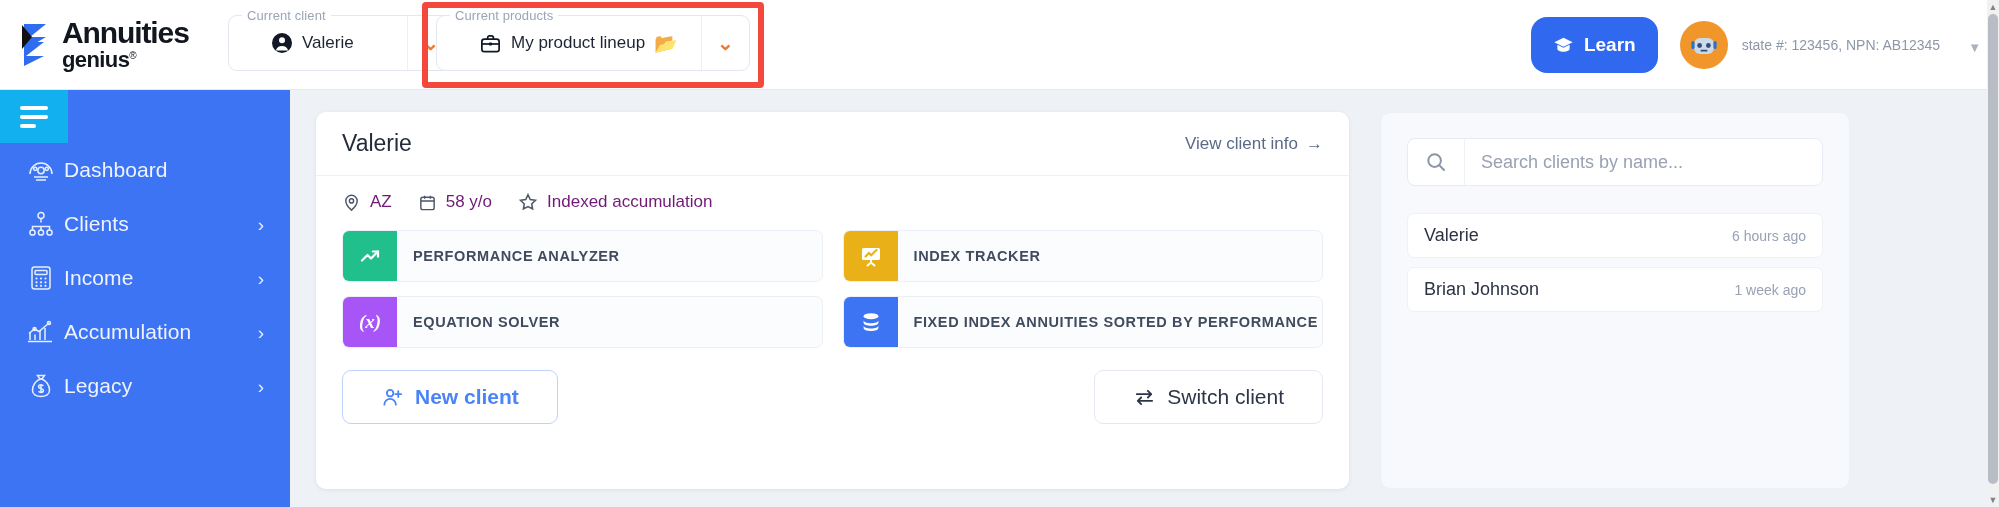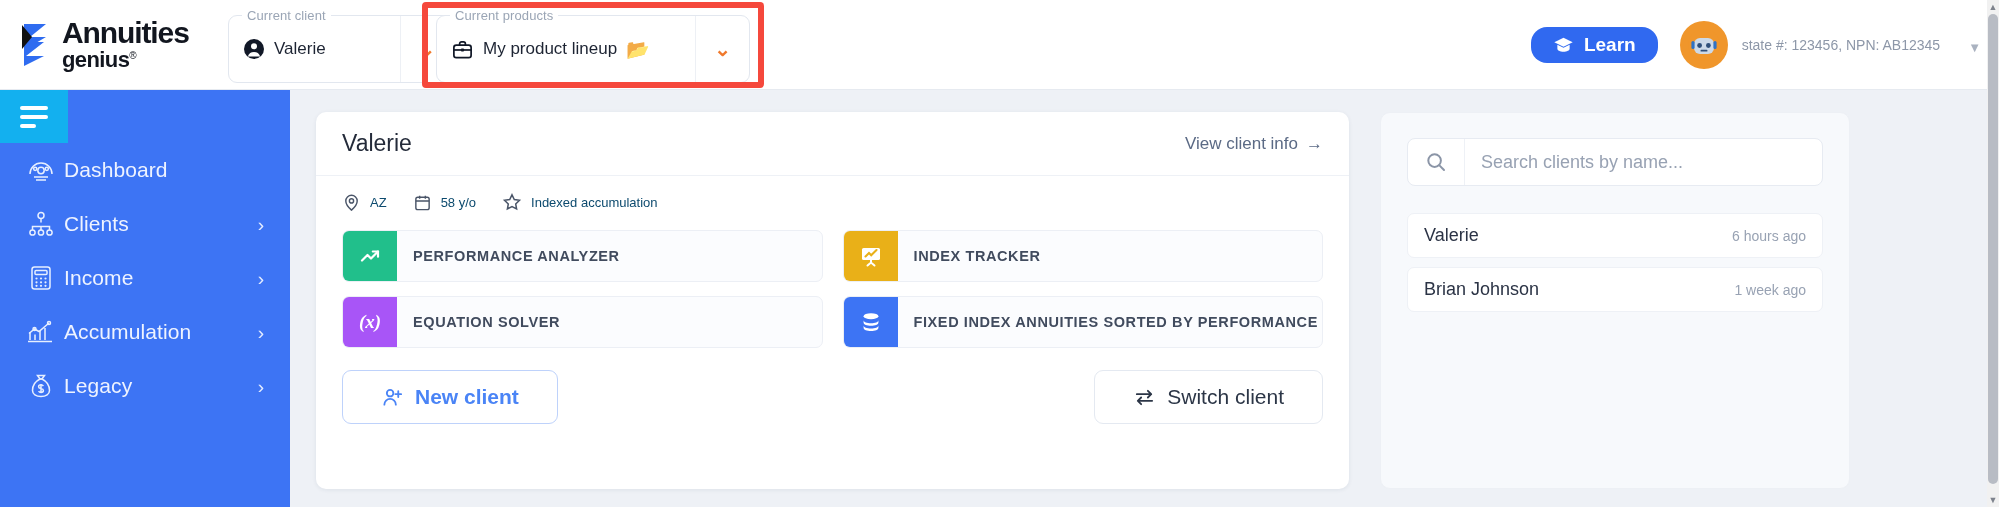--- a/index.html
+++ b/index.html
@@ -28,25 +28,25 @@
   }
   .brand-bot {
     font-size: 22px; font-weight: bold; color: #12161f;
     letter-spacing: -0.6px; display: block; margin-top: 1px;
   }
   .brand-bot sup { font-size: 10px; font-weight: normal; vertical-align: super; }
 
   
   .selector {
     position: relative;
-    height: 68px;
+    height: 56px;
     border: 1px solid #e2e7ef;
     border-radius: 9px;
     background: #fff;
-    display: flex; align-items: center;
+    display: flex; align-items: center; padding-left: 28px;
   }
   .selector-legend {
     position: absolute; top: -8px; left: 13px;
     background: #fff; padding: 0 5px;
     font-size: 13px; color: #9aa5b5; letter-spacing: 0.1px;
     white-space: nowrap;
   }
   .selector-body {
     display: flex; align-items: center; gap: 9px;
     padding: 0 14px; height: 100%;
@@ -74,21 +74,21 @@
   #sel-products .selector-body { width: 260px; }
 
   .folder-glyph { font-size: 19px; line-height: 1; }
 
   .header-right {
     position: absolute; right: 18px; top: 0; height: 90px;
     display: flex; align-items: center; gap: 22px;
   }
   .learn-btn {
     background: #3069f0; color: #fff;
-    height: 36px; border-radius: 16px; border: none;
+    height: 56px; border-radius: 16px; border: none;
     padding: 0 22px; display: flex; align-items: center; gap: 10px;
     font-size: 19px; font-weight: bold; cursor: pointer;
     font-family: "Liberation Sans", sans-serif;
     text-align: center;
   }
   .support { display: flex; align-items: center; gap: 14px; }
   .avatar {
     width: 48px; height: 48px; border-radius: 50%;
     background: #f0962b; display: flex; align-items: center; justify-content: center;
     flex: 0 0 48px;
@@ -141,21 +141,21 @@
     height: 64px; display: flex; align-items: center; justify-content: space-between;
     padding: 0 26px; border-bottom: 1px solid #eef1f6;
   }
   .cc-name { font-size: 23px; color: #242b3a; }
   .cc-view {
     font-size: 17px; color: #5b6a85; cursor: pointer;
     display: flex; align-items: center; gap: 8px;
   }
   .cc-meta {
     display: flex; align-items: center; gap: 12px;
-    padding: 16px 26px 4px 26px; color: #0c4a6e; font-size: 13px;
+    padding: 16px 26px 4px 26px; color: #701a75; font-size: 17px;
   }
   .meta-chip { display: flex; align-items: center; gap: 9px; margin-right: 14px; }
 
   .tiles {
     display: grid; grid-template-columns: 1fr 1fr;
     gap: 14px 20px; padding: 14px 26px 0 26px;
   }
   .tile {
     height: 52px; display: flex; align-items: center;
     background: #fbfcfe; border: 1px solid #eceff5; border-radius: 7px;

